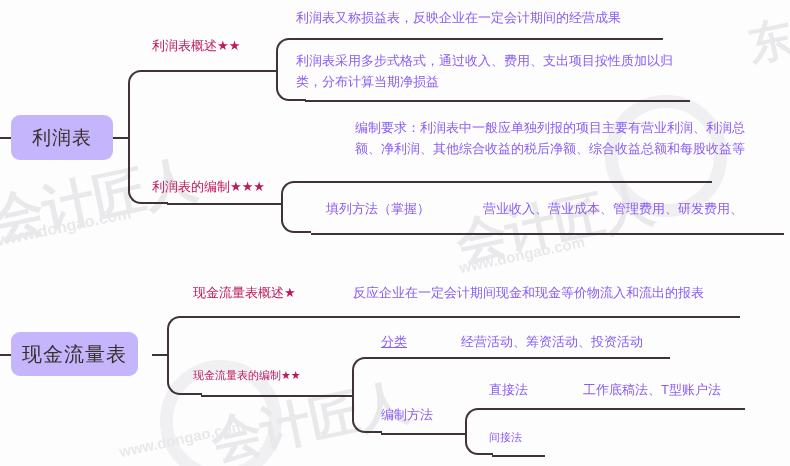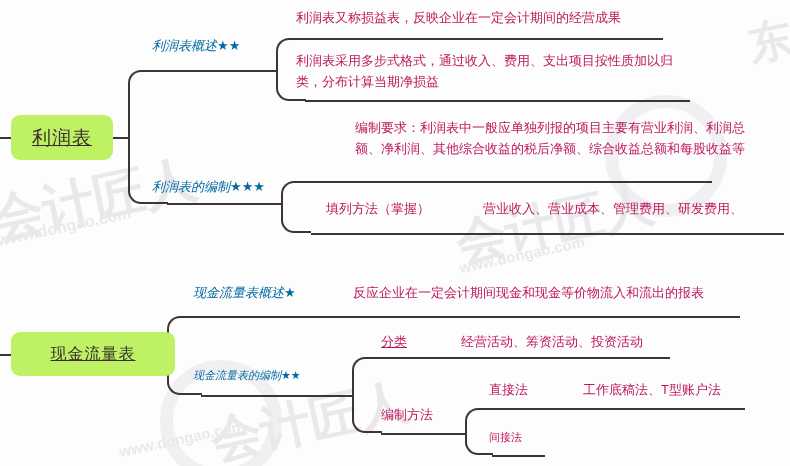--- a/index.html
+++ b/index.html
@@ -31,30 +31,29 @@
     position: absolute;
     border-radius: 50%;
     border: 13px solid #f0f0f2;
     pointer-events: none;
     z-index: 0;
   }
 
   
   .root-node {
     position: absolute;
-    background: #bef264;
+    background: #c4b5fd;
     border-radius: 9px;
     color: #3b2f2b;
     display: flex;
     align-items: center;
     justify-content: center;
     letter-spacing: 1px;
     z-index: 5;
     box-sizing: border-box;
-    text-decoration: underline;
   }
 
   
   .hline {
     position: absolute;
     height: 2px;
     background: #3f3238;
     z-index: 3;
   }
   
@@ -66,32 +65,31 @@
     border-right: none;
     border-top-left-radius: 13px;
     border-bottom-left-radius: 13px;
     z-index: 3;
     box-sizing: border-box;
   }
 
   
   .lbl {
     position: absolute;
-    color: #be185d;
+    color: #8b5cf6;
     font-size: 13px;
     line-height: 19px;
     white-space: nowrap;
     z-index: 4;
   }
   .lbl.wrap {
     white-space: normal;
   }
   .lbl.branch {
-    color: #0369a1;
-    font-style: italic;
+    color: #be185d;
   }
 </style>
 </head>
 <body>
 
 <div id="canvas">
 
   <div class="wm-ring" style="left:605px; top:95px; width:96px; height:96px;"></div>
   <div class="wm-ring" style="left:160px; top:360px; width:96px; height:96px;"></div>
   <div class="wm" style="left:-10px; top:165px; font-size:52px; transform:rotate(-12deg);">会计匠人</div>
@@ -128,21 +126,21 @@
 
   <div class="lbl wrap" style="left:307px; top:117px; width:410px; font-size:13px; line-height:21px;margin-left:48px;">编制要求：利润表中一般应单独列报的项目主要有营业利润、利润总额、净利润、其他综合收益的税后净额、综合收益总额和每股收益等</div>
   <div class="hline" style="left:311px; top:181px; width:401px;"></div>
 
   <div class="lbl" style="left:483px; top:199px; font-size:13px;">营业收入、营业成本、管理费用、研发费用、</div>
   <div class="lbl" style="left:326px; top:199px; font-size:13px;">填列方法（掌握）</div>
   <div class="hline" style="left:311px; top:233px; width:473px;"></div>
 
   <div class="hline" style="left:0px; top:354px; width:12px;"></div>
 
-  <div class="root-node" style="left:11px; top:332px; width:164px; height:44px; font-size:16px;">
+  <div class="root-node" style="left:11px; top:332px; width:127px; height:44px; font-size:20px;">
     <span>现金流量表</span>
   </div>
 
   <div class="hline" style="left:152px; top:354px; width:16px;"></div>
   <div class="bracket" style="left:167px; top:316px; width:35px; height:79px;"></div>
 
   <div class="lbl" style="left:353px; top:283px; font-size:13px;">反应企业在一定会计期间现金和现金等价物流入和流出的报表</div>
   <div class="lbl branch" style="left:193px; top:283px; font-size:13px;">现金流量表概述★</div>
   <div class="hline" style="left:201px; top:316px; width:539px;"></div>
 

